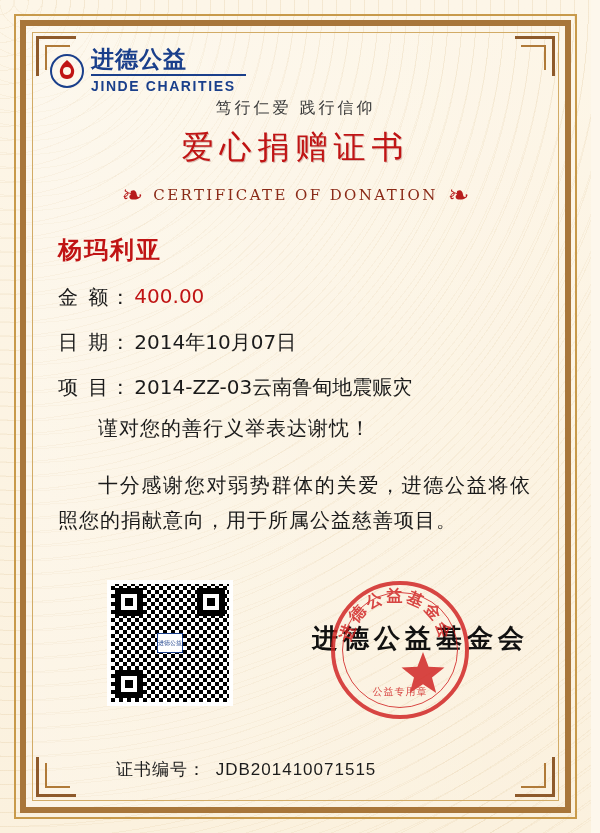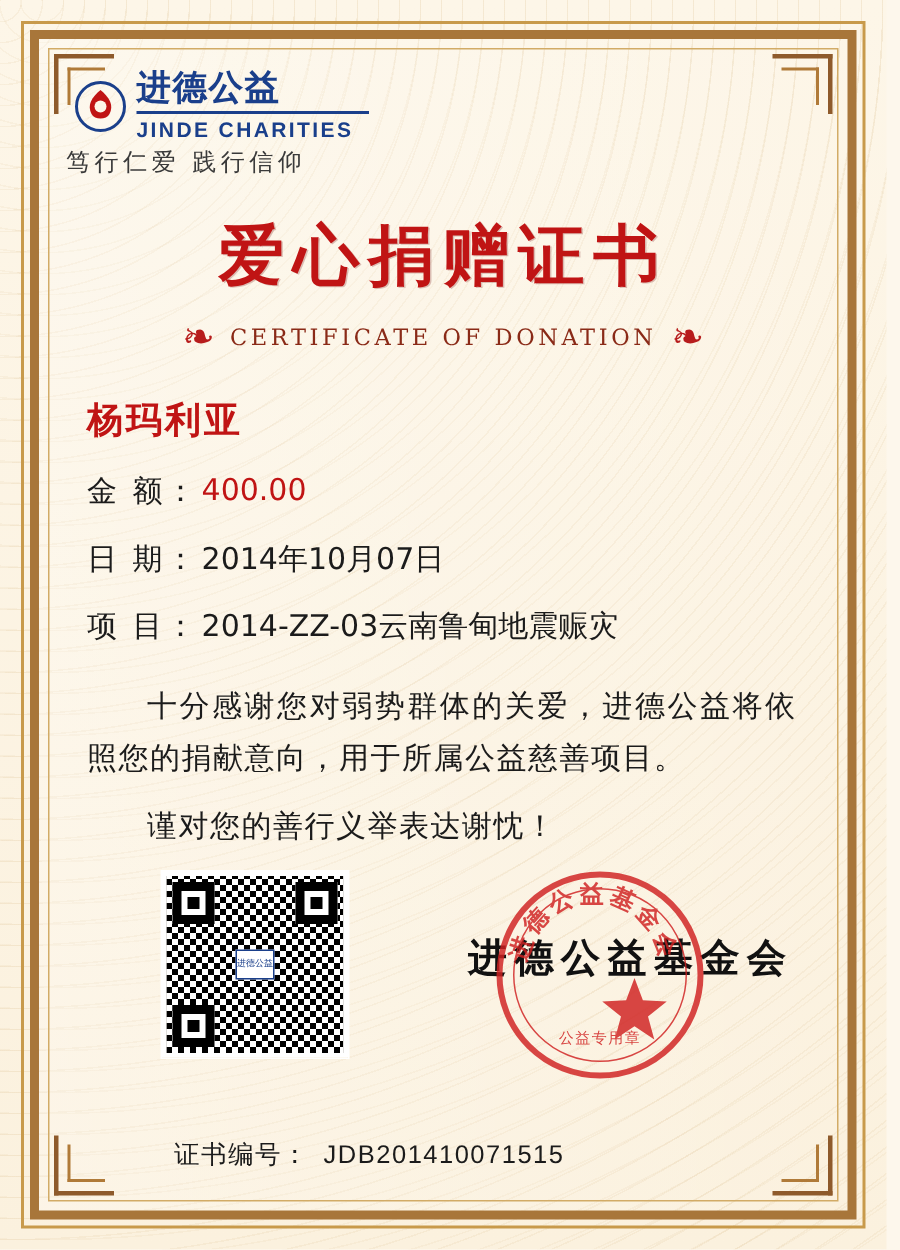--- a/index.html
+++ b/index.html
@@ -123,32 +123,33 @@
   }
   .logo-underline {
     width: 155px;
     height: 2px;
     background: #1a3f8b;
     margin: 3px 0 2px 0;
   }
 
   
   .subtitle-top {
+    text-align: center;
     margin-top: 54px;
     font-family: "DejaVu Sans", "Liberation Sans", sans-serif;
     font-size: 16px;
     color: #3a3a3a;
     letter-spacing: 3px;
   }
   .main-title {
     text-align: center;
-    margin-top: 22px;
-    font-family: "DejaVu Sans", "Liberation Sans", sans-serif;
-    font-size: 44px;
-    font-weight: bold;
+    margin-top: 7px;
+    font-family: "DejaVu Sans", "Liberation Sans", sans-serif;
+    font-size: 32px;
+    font-weight: normal;
     color: #c01414;
     letter-spacing: 6px;
     text-shadow: 1px 1px 0 rgba(120,20,20,0.25);
   }
   .en-title-row {
     display: flex;
     align-items: center;
     justify-content: center;
     margin-top: 12px;
   }
@@ -377,22 +378,22 @@
     </div>
     <div class="field">
       <span class="lbl">日 期：</span>
       <span class="val">2014年10月07日</span>
     </div>
     <div class="field">
       <span class="lbl">项 目：</span>
       <span class="val">2014-ZZ-03云南鲁甸地震赈灾</span>
     </div>
 
+    <div class="para second">谨对您的善行义举表达谢忱！</div>
     <div class="para">十分感谢您对弱势群体的关爱，进德公益将依照您的捐献意向，用于所属公益慈善项目。</div>
-    <div class="para second">谨对您的善行义举表达谢忱！</div>
 
     <div class="bottom">
 
       <div class="qr">
         <div class="eye e1">
             <i></i>
           </div>
         <div class="eye e2">
             <i></i>
           </div>

